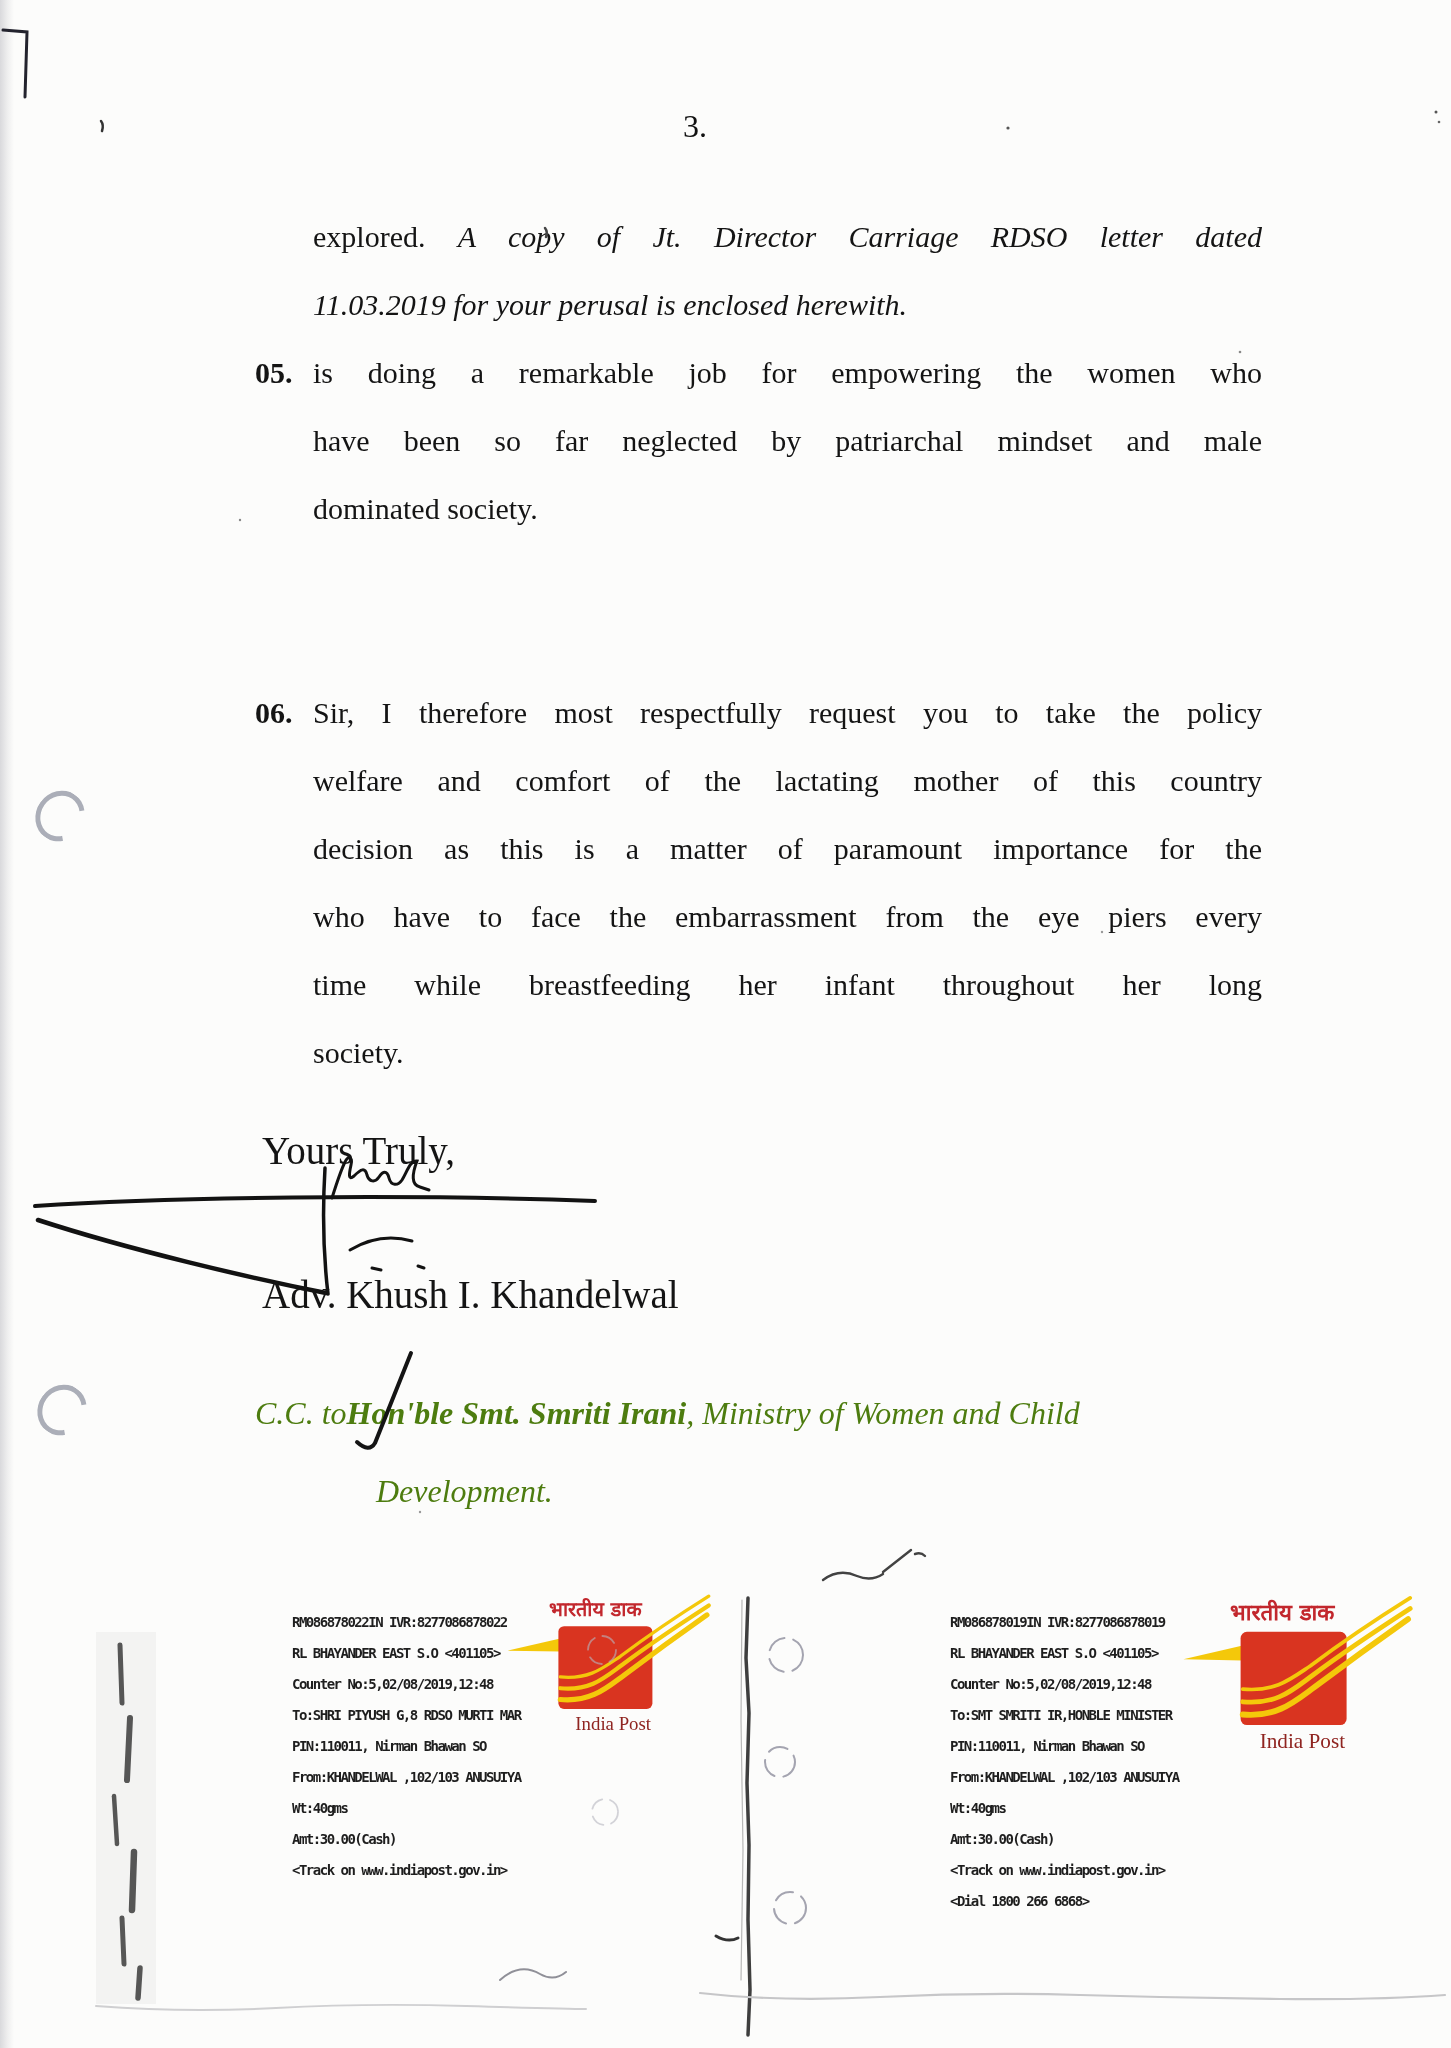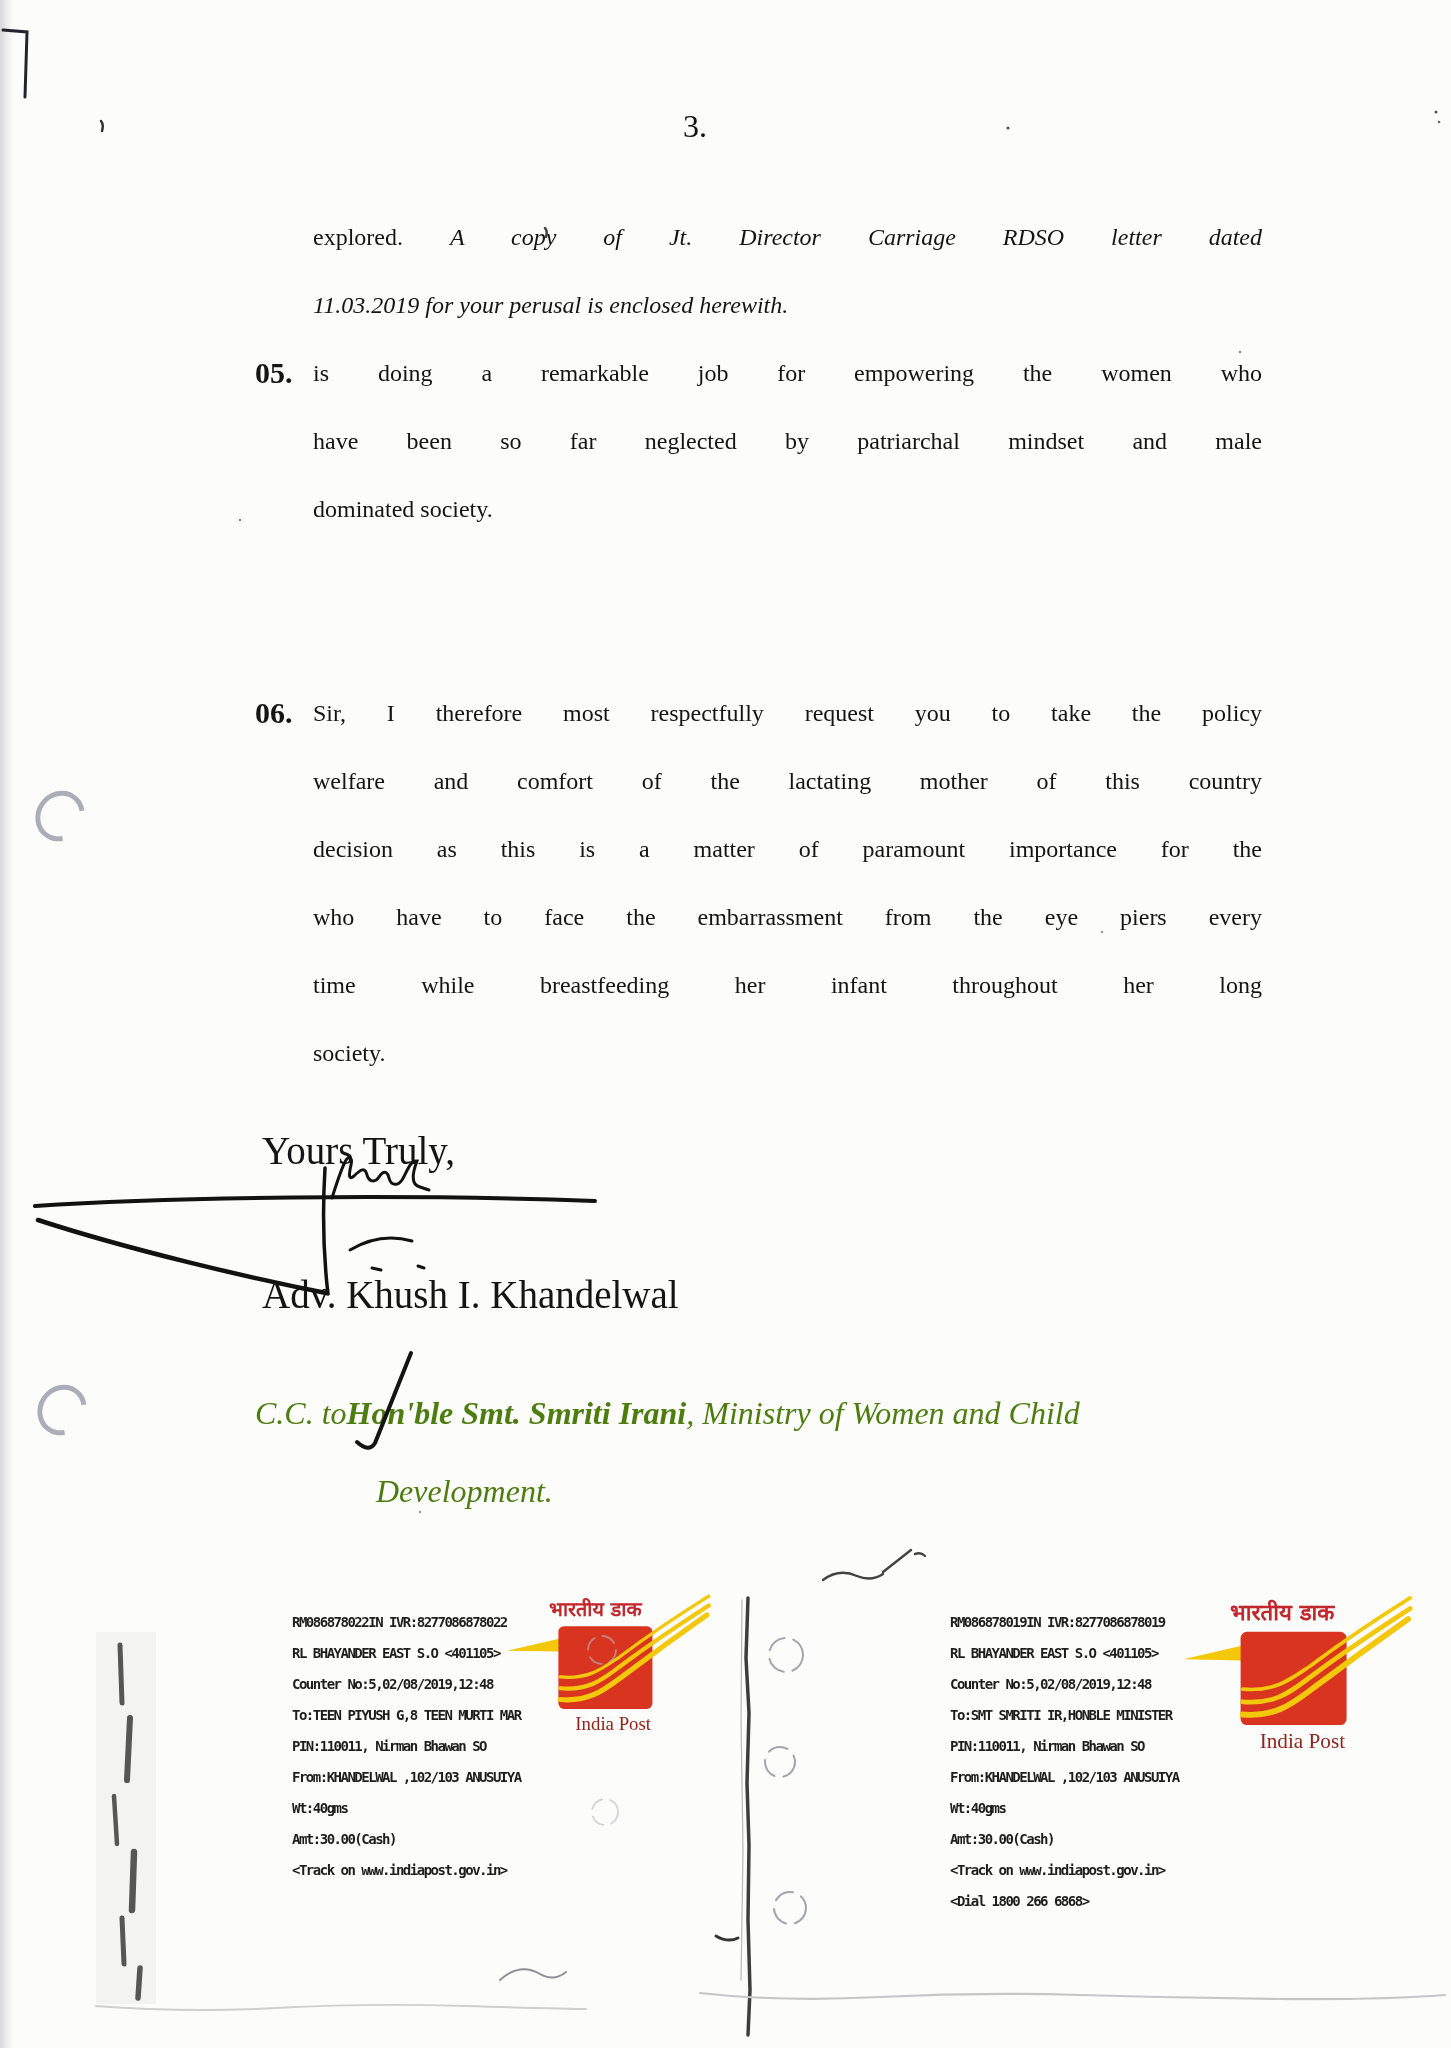--- a/index.html
+++ b/index.html
@@ -10,21 +10,21 @@
     color:#161616;
   }
   .abs{position:absolute;}
   
   .page-edge{position:absolute;left:0;top:0;width:14px;height:2048px;
     background:linear-gradient(90deg,#d9d9dc 0%,#efefef 55%,rgba(255,255,255,0) 100%);}
   
   .page-number{position:absolute;left:683px;top:108px;font-size:32px;color:#111;}
   
   .col{position:absolute;left:313px;width:949px;}
-  .bline{font-size:24px;line-height:68px;text-align:justify;color:#141414;}
+  .bline{font-size:30px;line-height:68px;text-align:justify;color:#141414;}
   .jlast{text-align-last:justify;}
   .llast{text-align-last:left;}
   .it{font-style:italic;}
   .pnum{position:absolute;left:-58px;top:0;font-size:30px;line-height:68px;font-weight:bold;color:#141414;}
   .para{position:absolute;left:313px;width:949px;}
   .closing{position:absolute;font-size:39px;color:#141414;white-space:nowrap;}
   .ccwrap{position:absolute;font-size:32px;color:#4d7c0f;white-space:nowrap;font-style:italic;}
   .ccwrap b{font-weight:bold;}
   
   .hp{position:absolute;width:38px;height:42px;border:5px solid #9095a2;border-radius:50%;
@@ -107,21 +107,21 @@
     <path d="M 8 40 q 16 -12 34 -4 q 14 6 26 -2"></path>
     <path d="M 68 32 l 28 -22"></path>
     <path d="M 100 14 q 6 -2 10 2"></path>
   </g>
 </svg>
 
 <div class="receipt" style="left:292px;top:1607px">
   <div class="rline">RM086878022IN IVR:8277086878022</div>
   <div class="rline">RL BHAYANDER EAST S.O &lt;401105&gt;</div>
   <div class="rline">Counter No:5,02/08/2019,12:48</div>
-  <div class="rline">To:TEEN PIYUSH G,8 TEEN MURTI MAR</div>
+  <div class="rline">To:SHRI PIYUSH G,8 RDSO MURTI MAR</div>
   <div class="rline">PIN:110011, Nirman Bhawan SO</div>
   <div class="rline">From:KHANDELWAL ,102/103 ANUSUIYA</div>
   <div class="rline">Wt:40gms</div>
   <div class="rline">Amt:30.00(Cash)</div>
   <div class="rline">&lt;Track on www.indiapost.gov.in&gt;</div>
 </div>
 
 <div class="logo" style="left:549px;top:1598px;transform:scale(.94);transform-origin:top left">
   <div class="logo-hindi">भारतीय डाक</div>
   <svg class="ovis" width="170" height="104" viewBox="0 0 170 104">

